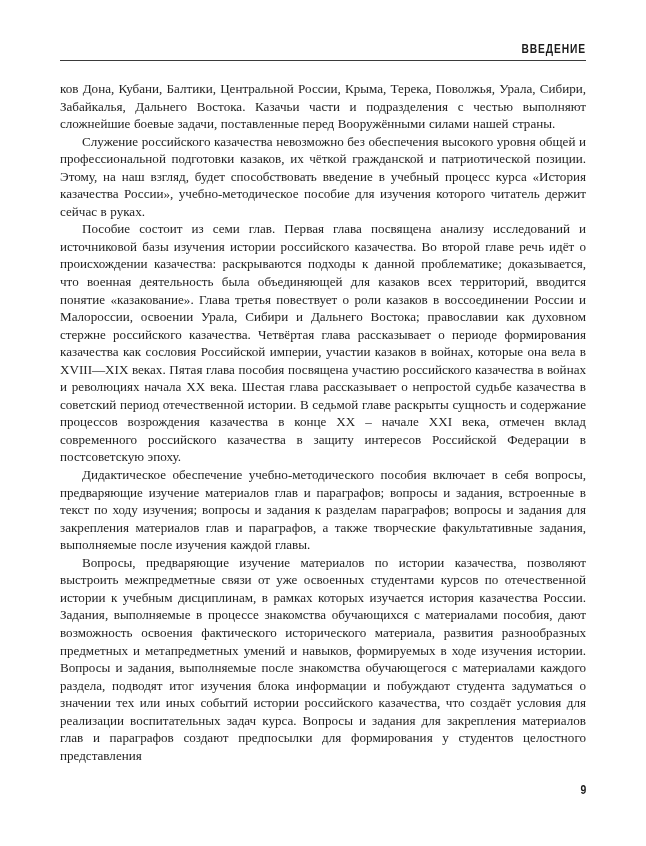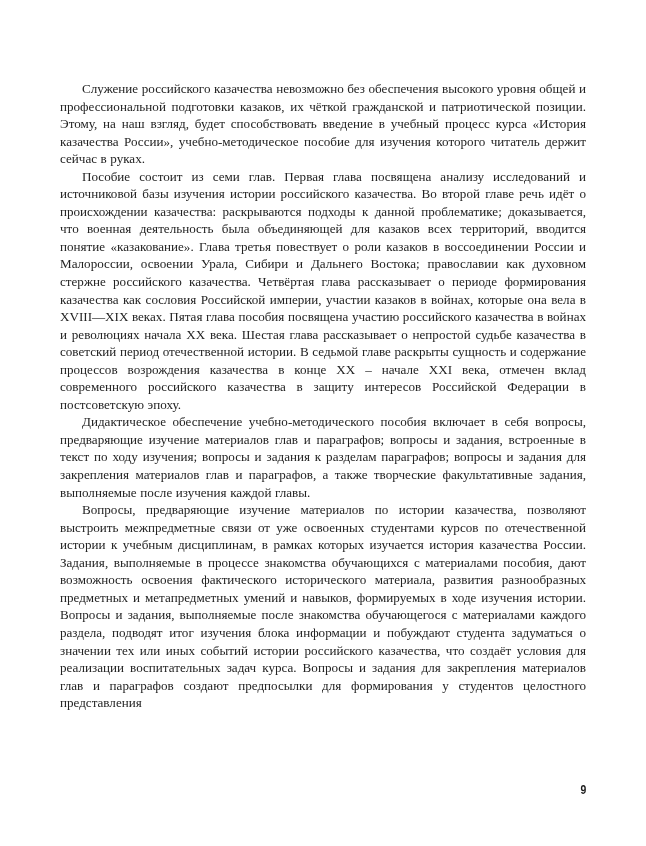--- a/index.html
+++ b/index.html
@@ -88,22 +88,27 @@
     display: inline-block;
     transform: scaleX(0.8);
     transform-origin: right center;
   }
 </style>
 </head>
 <body>
 
 <div class="page">
 
+  <div class="header-zone">
+    <div class="header-title">ВВЕДЕНИЕ</div>
+    <div class="header-rule"></div>
+  </div>
 
   <div class="body-column">
+    <p class="para no-indent">ков Дона, Кубани, Балтики, Центральной России, Крыма, Терека, Поволжья, Урала, Сибири, Забайкалья, Дальнего Востока. Казачьи части и подразделения с честью выполняют сложнейшие боевые задачи, поставленные перед Вооружёнными силами нашей страны.</p>
     <p class="para">Служение российского казачества невозможно без обеспечения высокого уровня общей и профессиональной подготовки казаков, их чёткой гражданской и патриотической позиции. Этому, на наш взгляд, будет способствовать введение в учебный процесс курса «История казачества России», учебно-методическое пособие для изучения которого читатель держит сейчас в руках.</p>
     <p class="para">Пособие состоит из семи глав. Первая глава посвящена анализу исследований и источниковой базы изучения истории российского казачества. Во второй главе речь идёт о происхождении казачества: раскрываются подходы к данной проблематике; доказывается, что военная деятельность была объединяющей для казаков всех территорий, вводится понятие «казакование». Глава третья повествует о роли казаков в воссоединении России и Малороссии, освоении Урала, Сибири и Дальнего Востока; православии как духовном стержне российского казачества. Четвёртая глава рассказывает о периоде формирования казачества как сословия Российской империи, участии казаков в войнах, которые она вела в XVIII—XIX веках. Пятая глава пособия посвящена участию российского казачества в войнах и революциях начала XX века. Шестая глава рассказывает о непростой судьбе казачества в советский период отечественной истории. В седьмой главе раскрыты сущность и содержание процессов возрождения казачества в конце XX – начале XXI века, отмечен вклад современного российского казачества в защиту интересов Российской Федерации в постсоветскую эпоху.</p>
     <p class="para">Дидактическое обеспечение учебно-методического пособия включает в себя вопросы, предваряющие изучение материалов глав и параграфов; вопросы и задания, встроенные в текст по ходу изучения; вопросы и задания к разделам параграфов; вопросы и задания для закрепления материалов глав и параграфов, а также творческие факультативные задания, выполняемые после изучения каждой главы.</p>
     <p class="para">Вопросы, предваряющие изучение материалов по истории казачества, позволяют выстроить межпредметные связи от уже освоенных студентами курсов по отечественной истории к учебным дисциплинам, в рамках которых изучается история казачества России. Задания, выполняемые в процессе знакомства обучающихся с материалами пособия, дают возможность освоения фактического исторического материала, развития разнообразных предметных и метапредметных умений и навыков, формируемых в ходе изучения истории. Вопросы и задания, выполняемые после знакомства обучающегося с материалами каждого раздела, подводят итог изучения блока информации и побуждают студента задуматься о значении тех или иных событий истории российского казачества, что создаёт условия для реализации воспитательных задач курса. Вопросы и задания для закрепления материалов глав и параграфов создают предпосылки для формирования у студентов целостного представления</p>
   </div>
 
   <div class="folio">
     <span>9</span>
   </div>
 

